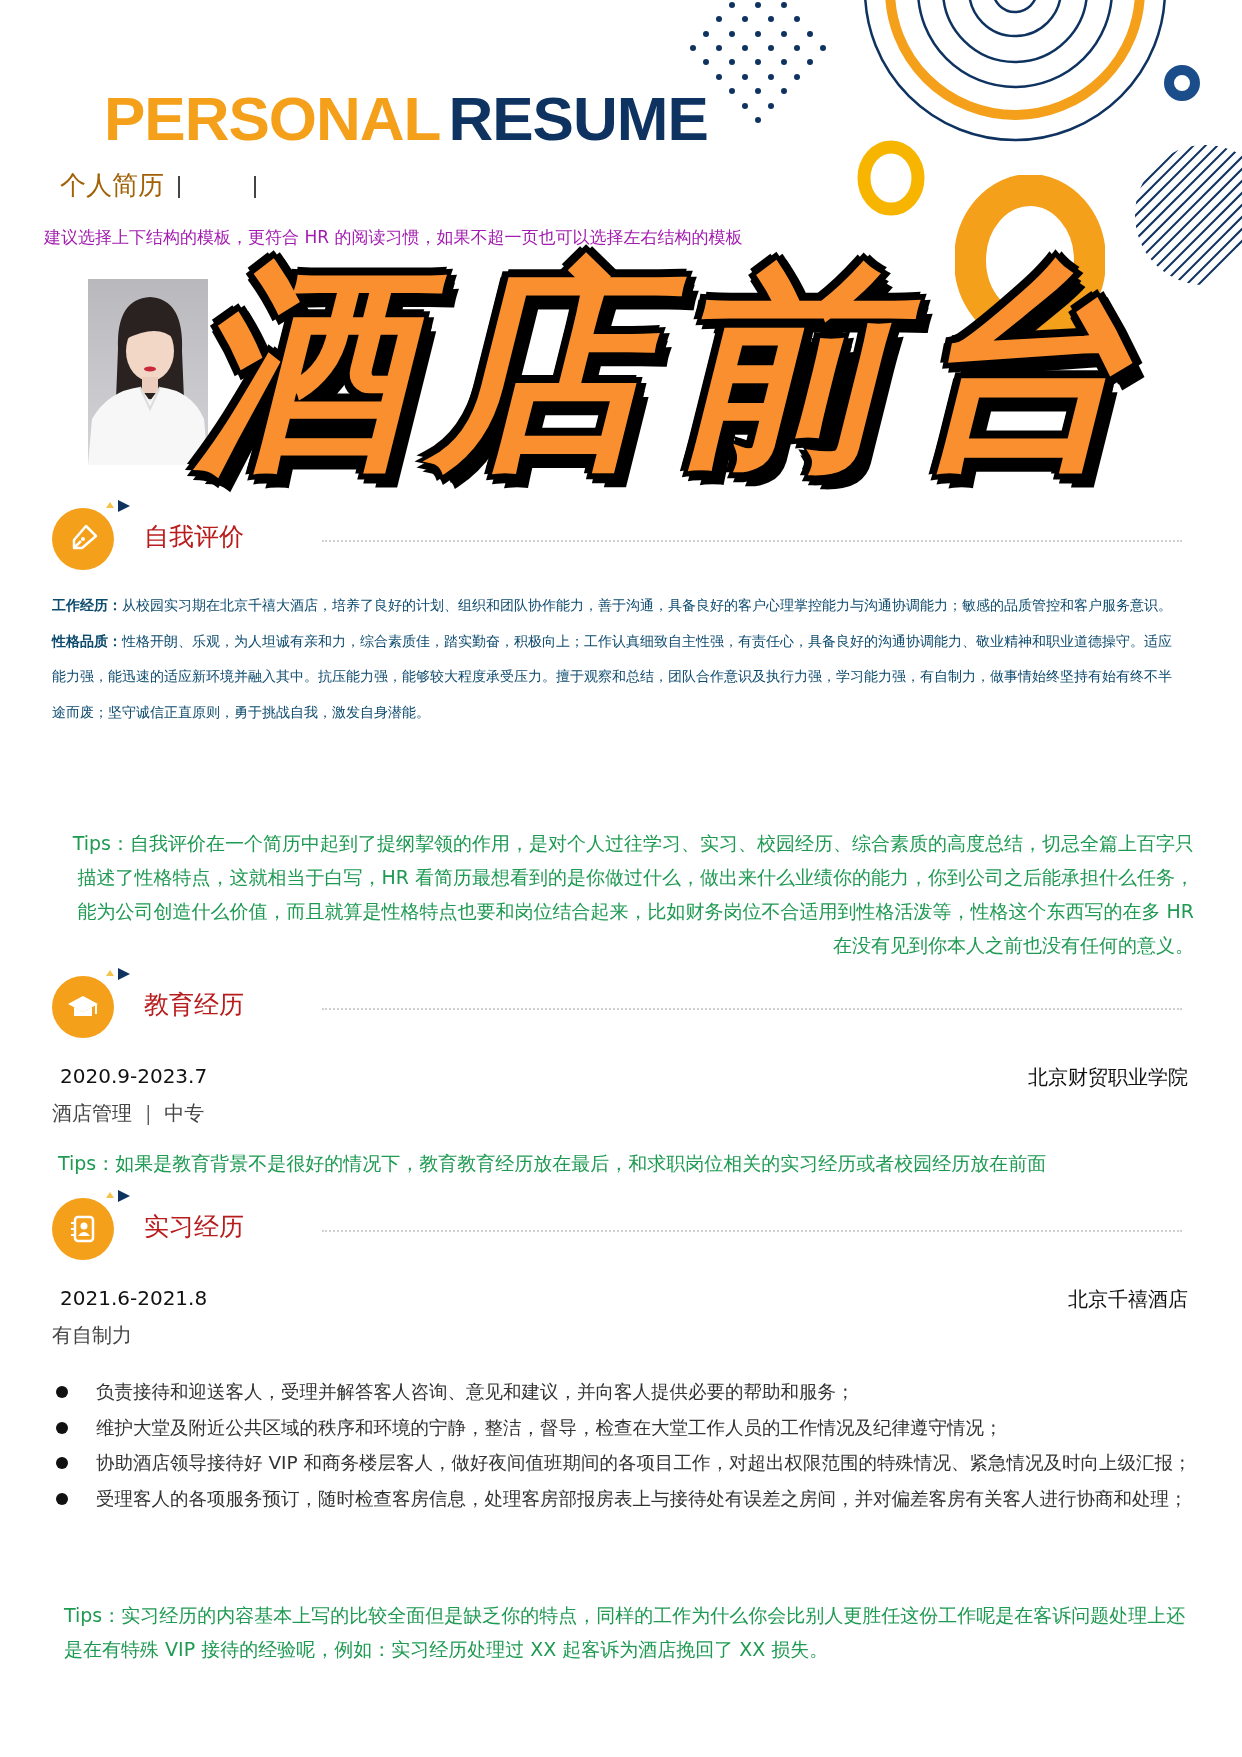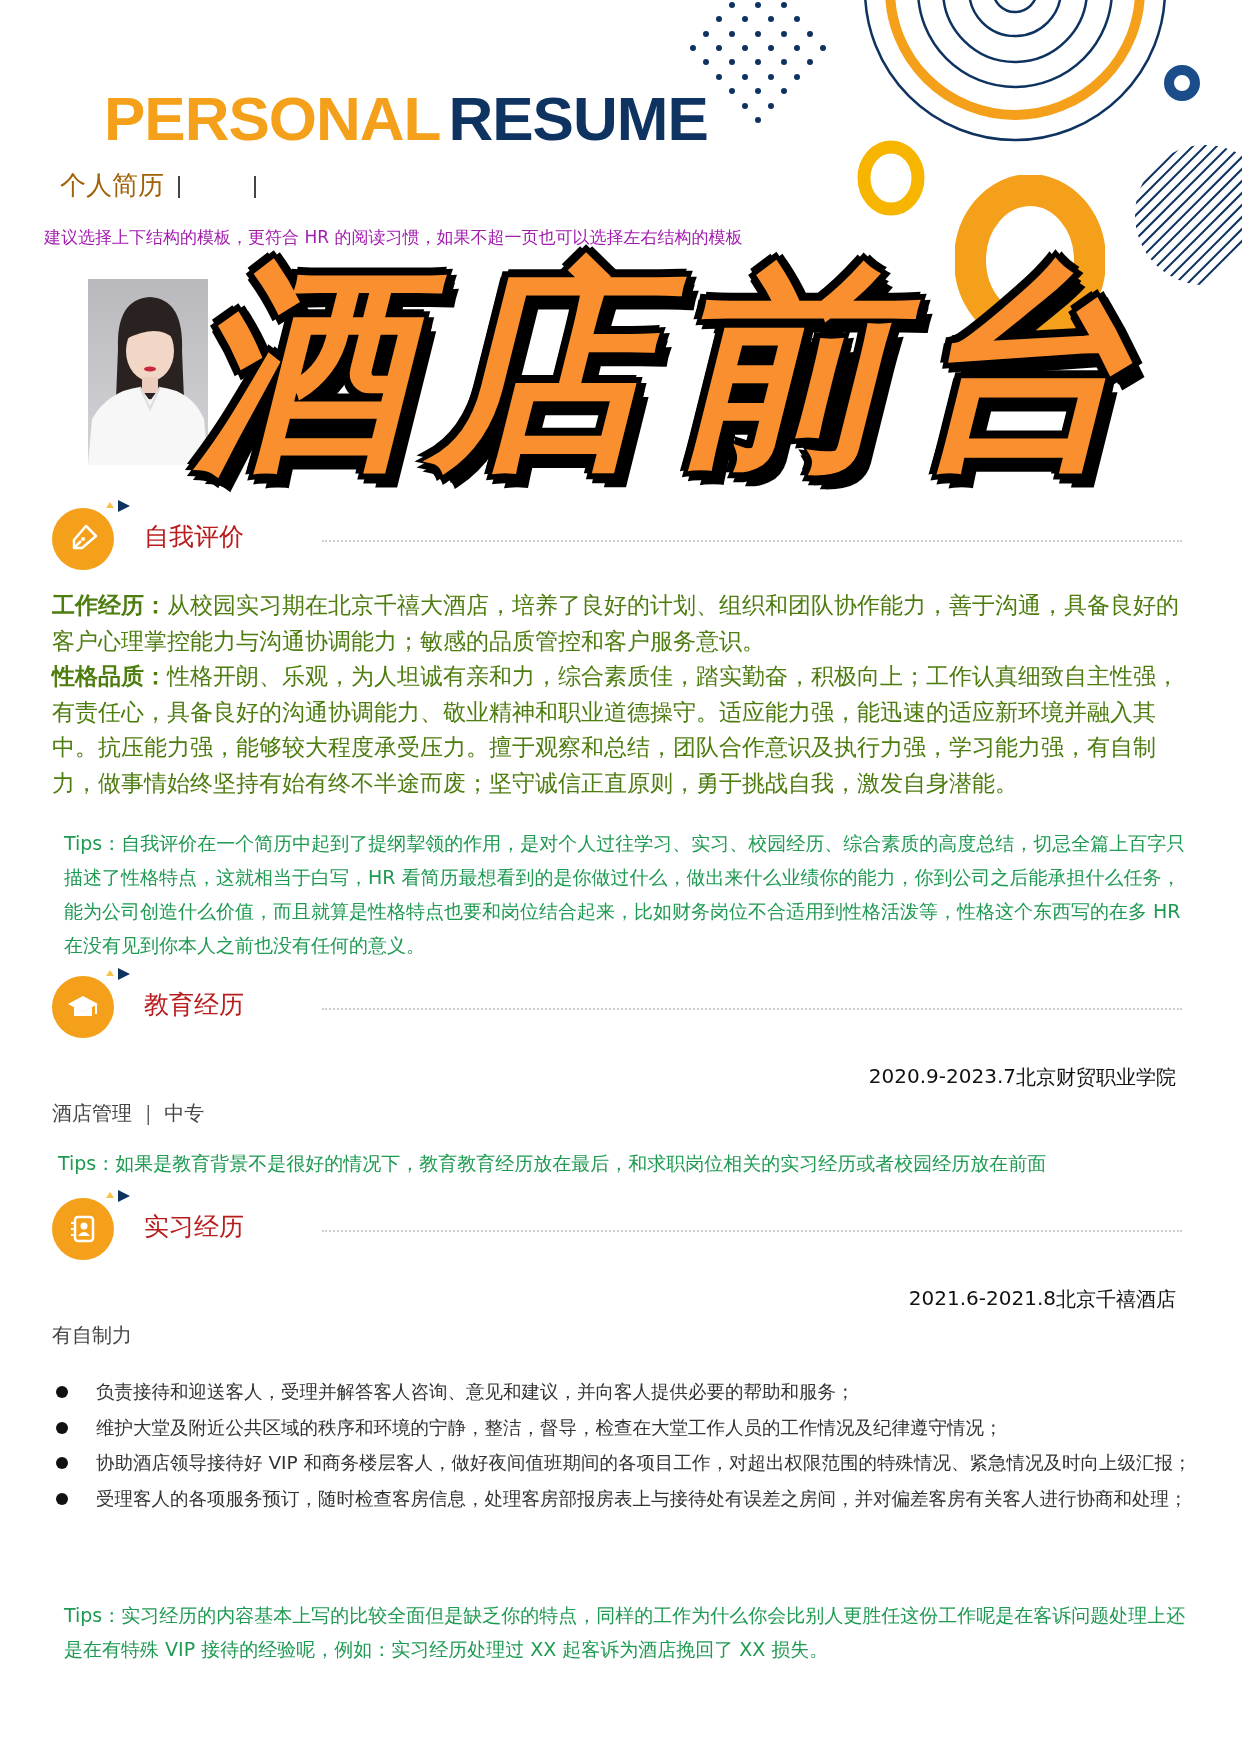--- a/index.html
+++ b/index.html
@@ -29,25 +29,25 @@
     text-shadow: 8px 8px 0 #000, -6px -6px 0 #000, 6px -6px 0 #000, -6px 6px 0 #000, 0 10px 0 #000, 10px 0 0 #000, -8px 0 0 #000, 0 -8px 0 #000, 12px 14px 0 #000; }
 
   
   .sec-head { left: 52px; width: 1130px; height: 70px; }
   .sec-icon { position: absolute; left: 0; top: 8px; width: 62px; height: 62px; border-radius: 50%; background: #f5a01a; display: flex; align-items: center; justify-content: center; }
   .sec-icon svg { width: 34px; height: 34px; }
   .sec-deco { position: absolute; left: 48px; top: 0; }
   .sec-title { position: absolute; left: 92px; top: 20px; font-size: 25px; color: #b91c1c; white-space: nowrap; }
   .sec-line { position: absolute; left: 270px; right: 0; top: 40px; border-top: 2px dotted #cfcfcf; }
 
-  .body-text { left: 52px; width: 1130px; font-size: 23px; line-height: 35.5px; color: #4d7c0f; }
+  .body-text { left: 52px; width: 1130px; font-size: 14px; line-height: 35.5px; color: #0c4a6e; }
   .body-text b { font-weight: bold; }
   .tips { left: 64px; width: 1130px; font-size: 19px; line-height: 34px; color: #1f9a52; }
 
-  .row { left: 48px; width: 1128px; display: flex; justify-content: flex-end; font-size: 20px; color: #111; }
+  .row { left: 60px; width: 1128px; display: flex; justify-content: space-between; font-size: 20px; color: #111; }
   .sub { left: 52px; font-size: 20px; color: #444; }
 
   .bullets { left: 52px; width: 1140px; font-size: 18.5px; line-height: 35.5px; color: #333; list-style: none; margin-top: 12px; }
   .bullets li { position: relative; padding-left: 44px; }
   .bullets li::before { content: ""; position: absolute; left: 4px; top: 12px; width: 12px; height: 12px; border-radius: 50%; background: #111; }
 </style>
 </head>
 <body>
 
 <svg class="abs deco" style="left:690px;top:0;width:160px;height:130px;" viewBox="0 0 160 130">
@@ -174,21 +174,21 @@
   </svg>
   <div class="sec-title">自我评价</div>
   <div class="sec-line"></div>
 </div>
 
 <div class="abs body-text" style="top:588px;">
   <p><b>工作经历：</b><span>从校园实习期在北京千禧大酒店，培养了良好的计划、组织和团队协作能力，善于沟通，具备良好的客户心理掌控能力与沟通协调能力；敏感的品质管控和客户服务意识。</span></p>
   <p><b>性格品质：</b><span>性格开朗、乐观，为人坦诚有亲和力，综合素质佳，踏实勤奋，积极向上；工作认真细致自主性强，有责任心，具备良好的沟通协调能力、敬业精神和职业道德操守。适应能力强，能迅速的适应新环境并融入其中。抗压能力强，能够较大程度承受压力。擅于观察和总结，团队合作意识及执行力强，学习能力强，有自制力，做事情始终坚持有始有终不半途而废；坚守诚信正直原则，勇于挑战自我，激发自身潜能。</span></p>
 </div>
 
-<div class="abs tips" style="top:826px;">Tips：自我评价在一个简历中起到了提纲挈领的作用，是对个人过往学习、实习、校园经历、综合素质的高度总结，切忌全篇上百字只描述了性格特点，这就相当于白写，HR 看简历最想看到的是你做过什么，做出来什么业绩你的能力，你到公司之后能承担什么任务，能为公司创造什么价值，而且就算是性格特点也要和岗位结合起来，比如财务岗位不合适用到性格活泼等，性格这个东西写的在多 HR 在没有见到你本人之前也没有任何的意义。</div>
+<div class="abs tips" style="top:826px;text-align:right;">Tips：自我评价在一个简历中起到了提纲挈领的作用，是对个人过往学习、实习、校园经历、综合素质的高度总结，切忌全篇上百字只描述了性格特点，这就相当于白写，HR 看简历最想看到的是你做过什么，做出来什么业绩你的能力，你到公司之后能承担什么任务，能为公司创造什么价值，而且就算是性格特点也要和岗位结合起来，比如财务岗位不合适用到性格活泼等，性格这个东西写的在多 HR 在没有见到你本人之前也没有任何的意义。</div>
 
 <div class="abs sec-head" style="top:968px;">
   <div class="sec-icon">
     <svg viewBox="0 0 34 34">
       <polygon points="2,14 17,6 32,14 17,22" fill="#fff"></polygon>
       <path d="M8 17 L8 26 L26 26 L26 17 L17 22 Z" fill="#fff"></path>
       <line x1="30" y1="15" x2="30" y2="24" stroke="#fff" stroke-width="2"></line>
     </svg>
   </div>
   <svg class="sec-deco" width="40" height="20" viewBox="0 0 40 20">

